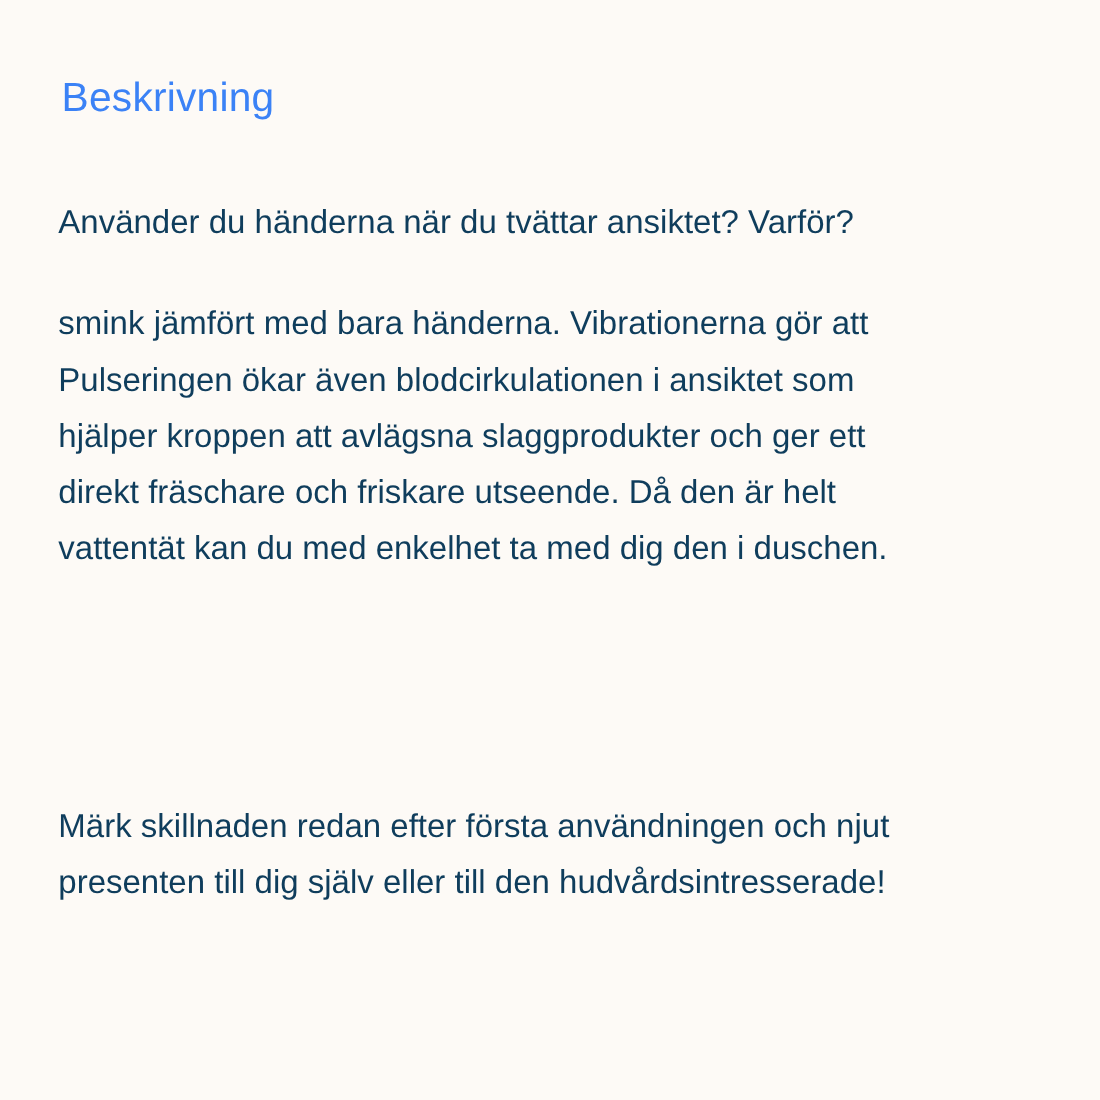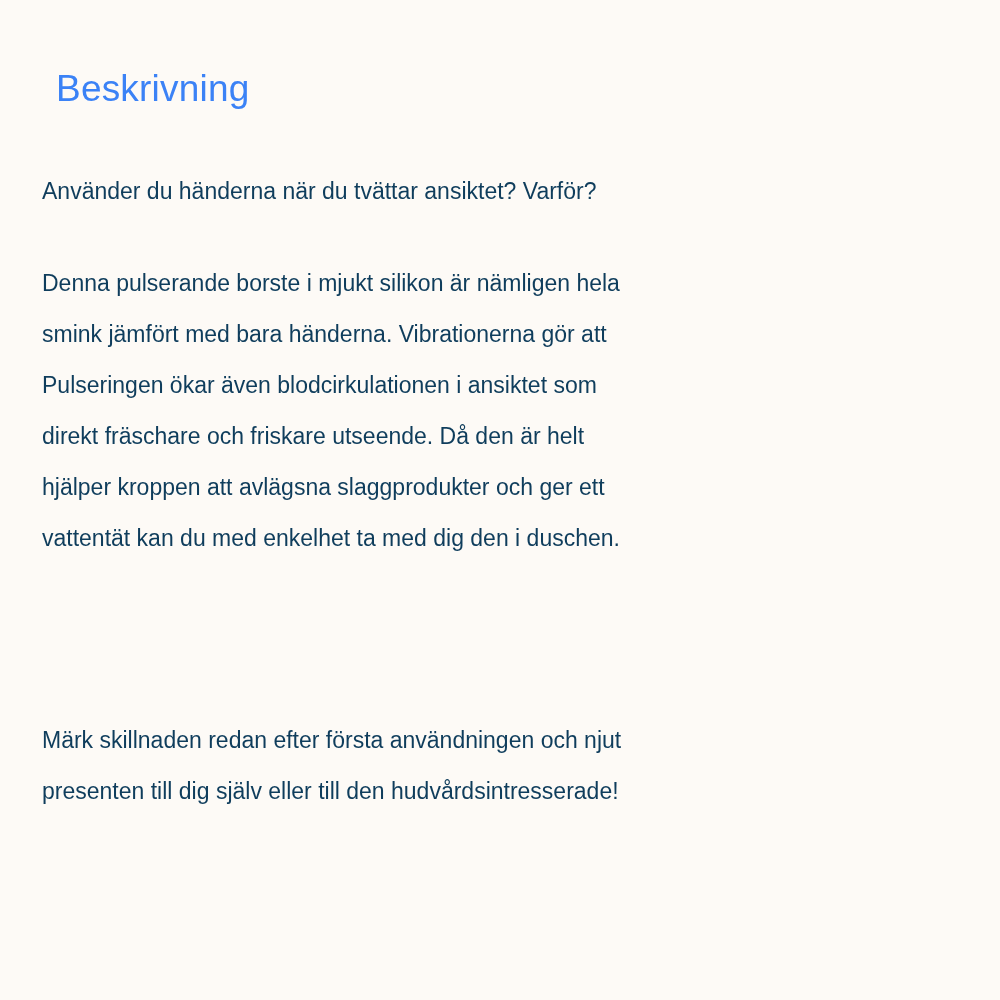--- a/index.html
+++ b/index.html
@@ -8,46 +8,45 @@
     background: #fdfaf6;
     color: #0f3d5c;
     font-family: "Liberation Sans", "DejaVu Sans", sans-serif;
   }
   .wrap { position: absolute; left: 42px; top: 52px; width: 940px; }
   h2 {
     margin: 14px; font-size: 37px; font-weight: normal; letter-spacing: 0.2px;
     line-height: 46px; color: #3b82f6;
   }
   .para {
-    margin: 0; font-size: 23px; line-height: 51px; letter-spacing: 0px;
+    margin: 11px; font-size: 30px; line-height: 51px; letter-spacing: 0px;
     color: #0f3d5c;
   }
   .p1 { position: absolute; top: 114px; }
   .p2 { position: absolute; top: 206px; }
   .p3 { position: absolute; top: 663px; }
   .p4 { position: absolute: top: 0; }
   .p4 { position: absolute; top: 858px; }
   .line { display: block; white-space: nowrap; }
 </style>
 </head>
 <body>
 
 <div class="wrap">
   <h2>Beskrivning</h2>
 
   <p class="para p1">
     <span class="line">Använder du händerna när du tvättar ansiktet? Varför?</span>
   </p>
 
   <p class="para p2">
-    <span class="line">Denna pulserande borste i mjukt silikon är nämligen hela</span>
     <span class="line">smink jämfört med bara händerna. Vibrationerna gör att</span>
     <span class="line">Pulseringen ökar även blodcirkulationen i ansiktet som</span>
+    <span class="line">hjälper kroppen att avlägsna slaggprodukter och ger ett</span>
     <span class="line">direkt fräschare och friskare utseende. Då den är helt</span>
-    <span class="line">hjälper kroppen att avlägsna slaggprodukter och ger ett</span>
     <span class="line">vattentät kan du med enkelhet ta med dig den i duschen.</span>
   </p>
 
   <p class="para p3">
     <span class="line">Märk skillnaden redan efter första användningen och njut</span>
     <span class="line">presenten till dig själv eller till den hudvårdsintresserade!</span>
   </p>
 
 </div>
 

